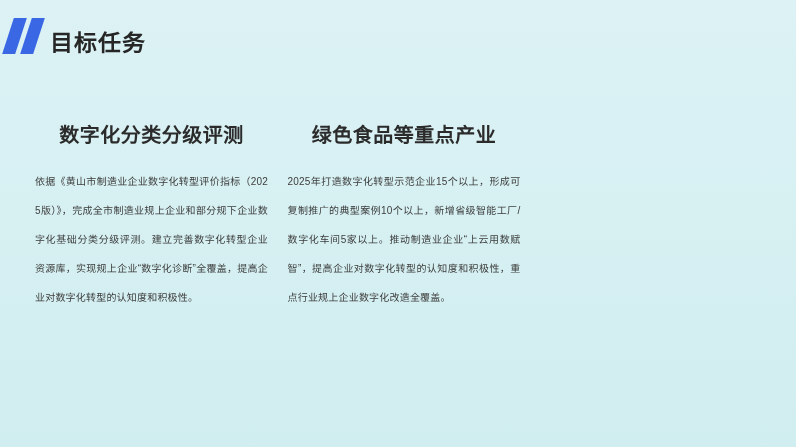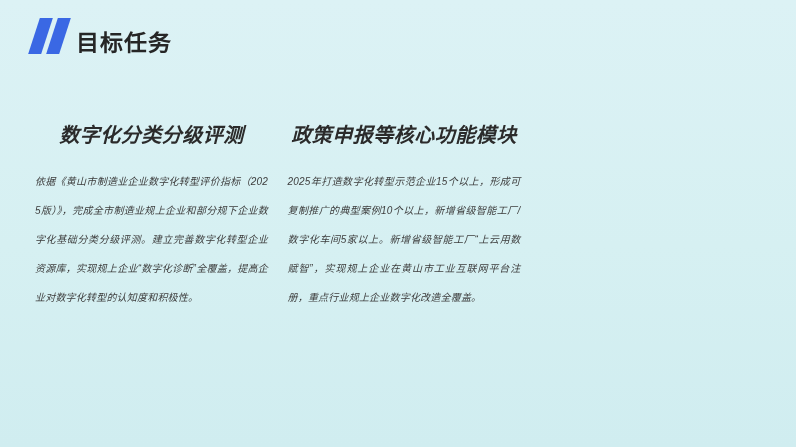--- a/index.html
+++ b/index.html
@@ -12,21 +12,21 @@
     position: relative;
     width: 796px;
     height: 447px;
     background: linear-gradient(180deg, #dcf2f5 0%, #d6f0f2 55%, #d0edf0 100%);
     overflow: hidden;
   }
   
   .title-row {
     position: absolute;
     top: 8px;
-    left: 26px;
+    left: 0;
     display: flex;
     align-items: flex-end;
   }
   .slash-icon {
     position: relative;
     width: 48px;
     height: 38px;
     flex: 0 0 auto;
   }
   .slash-icon span {
@@ -51,21 +51,21 @@
   }
   
   .columns {
     position: absolute;
     top: 124px;
     left: 35px;
     right: 23px;
     display: flex;
     justify-content: space-between;
   }
-  .column { width: 233px; font-style: italic; }
+  .column { width: 233px; }
   .column-heading {
     font-size: 20px;
     font-weight: bold;
     color: #2b2b2b;
     text-align: center;
     letter-spacing: 0.5px;
     margin-bottom: 21px;
     line-height: 1.1;
   }
   .column-body {
@@ -91,22 +91,22 @@
   </div>
 
   <div class="columns">
 
     <div class="column">
       <div class="column-heading">数字化分类分级评测</div>
       <div class="column-body">依据《黄山市制造业企业数字化转型评价指标（2025版）》，完成全市制造业规上企业和部分规下企业数字化基础分类分级评测。建立完善数字化转型企业资源库，实现规上企业“数字化诊断”全覆盖，提高企业对数字化转型的认知度和积极性。</div>
     </div>
 
     <div class="column">
-      <div class="column-heading">政策申报等核心功能模块</div>
-      <div class="column-body">2025年打造数字化转型示范企业15个以上，形成可复制推广的典型案例10个以上，新增省级智能工厂/数字化车间5家以上。新增省级智能工厂“上云用数赋智”，实现规上企业在黄山市工业互联网平台注册，重点行业规上企业数字化改造全覆盖。</div>
+      <div class="column-heading">绿色食品等重点产业</div>
+      <div class="column-body">2025年打造数字化转型示范企业15个以上，形成可复制推广的典型案例10个以上，新增省级智能工厂/数字化车间5家以上。推动制造业企业“上云用数赋智”，提高企业对数字化转型的认知度和积极性，重点行业规上企业数字化改造全覆盖。</div>
     </div>
 
     <div class="column">
     </div>
 
   </div>
 
 </div>
 
 </body></html>

